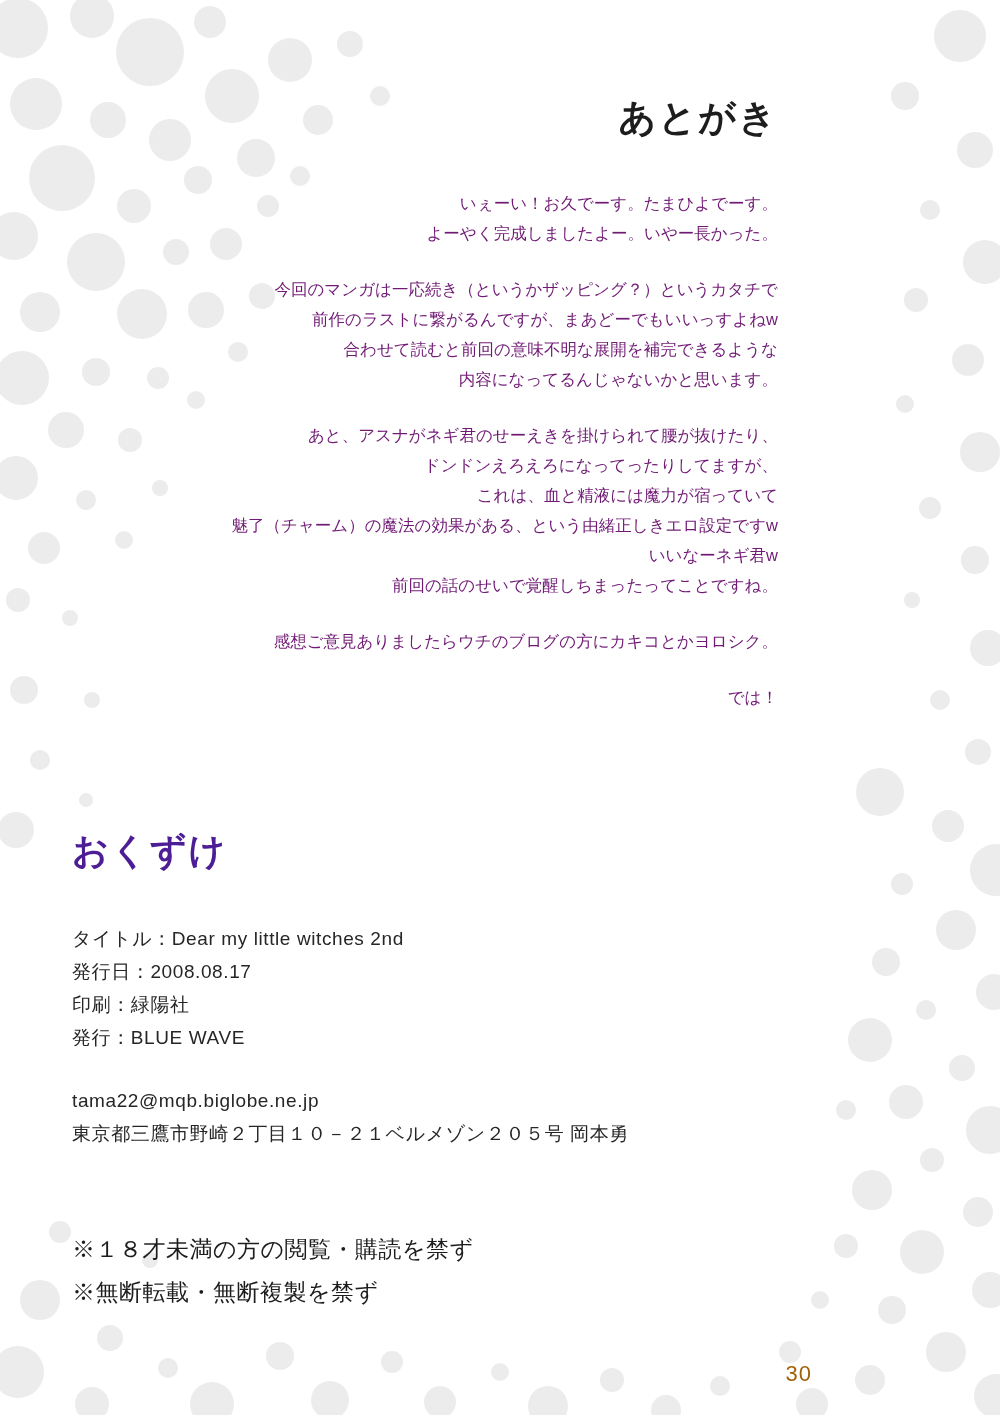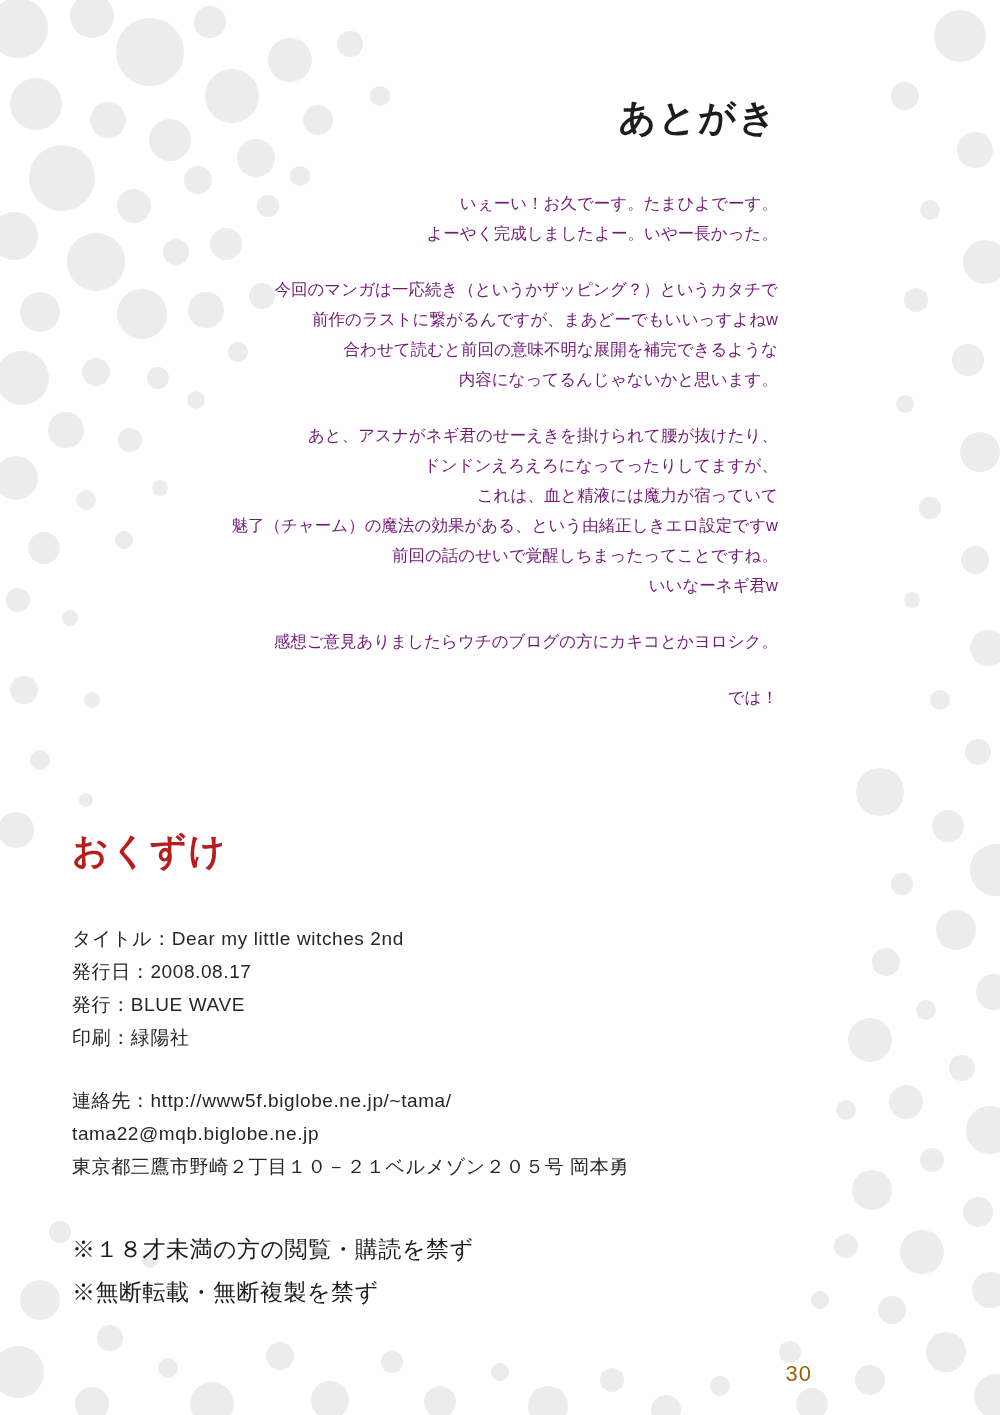--- a/index.html
+++ b/index.html
@@ -66,21 +66,21 @@
     display: block;
     white-space: nowrap;
   }
   .colophon-title {
     position: absolute;
     left: 72px;
     top: 827px;
     font-size: 36px;
     font-weight: bold;
     letter-spacing: 2px;
-    color: #b91c1c;
+    color: #4c1d95;
   }
   .colophon {
     position: absolute;
     left: 72px;
     top: 922px;
     width: 700px;
     font-size: 19px;
     line-height: 33px;
     color: #262626;
     letter-spacing: 0.6px;
@@ -250,42 +250,41 @@
         <span class="line">今回のマンガは一応続き（というかザッピング？）というカタチで</span>
         <span class="line">前作のラストに繋がるんですが、まあどーでもいいっすよねw</span>
         <span class="line">合わせて読むと前回の意味不明な展開を補完できるような</span>
         <span class="line">内容になってるんじゃないかと思います。</span>
       </p>
       <p>
         <span class="line">あと、アスナがネギ君のせーえきを掛けられて腰が抜けたり、</span>
         <span class="line">ドンドンえろえろになってったりしてますが、</span>
         <span class="line">これは、血と精液には魔力が宿っていて</span>
         <span class="line">魅了（チャーム）の魔法の効果がある、という由緒正しきエロ設定ですw</span>
+        <span class="line">いいなーネギ君w</span>
         <span class="line">前回の話のせいで覚醒しちまったってことですね。</span>
-        <span class="line">いいなーネギ君w</span>
       </p>
       <p>
         <span class="line">感想ご意見ありましたらウチのブログの方にカキコとかヨロシク。</span>
       </p>
       <p>
         <span class="line">では！</span>
       </p>
     </div>
 
     <div class="colophon-title">おくずけ</div>
 
     <div class="colophon">
       <div class="group">
         <span class="row">タイトル：Dear my little witches 2nd</span>
         <span class="row">発行日：2008.08.17</span>
+        <span class="row">印刷：緑陽社</span>
         <span class="row">発行：BLUE WAVE</span>
-        <span class="row">印刷：緑陽社</span>
       </div>
       <div class="group">
-        <span class="row">連絡先：http://www5f.biglobe.ne.jp/~tama/</span>
         <span class="row">tama22@mqb.biglobe.ne.jp</span>
         <span class="row">東京都三鷹市野崎２丁目１０－２１ベルメゾン２０５号 岡本勇</span>
       </div>
     </div>
 
     <div class="notices">
       <span class="row">※１８才未満の方の閲覧・購読を禁ず</span>
       <span class="row">※無断転載・無断複製を禁ず</span>
     </div>
 

